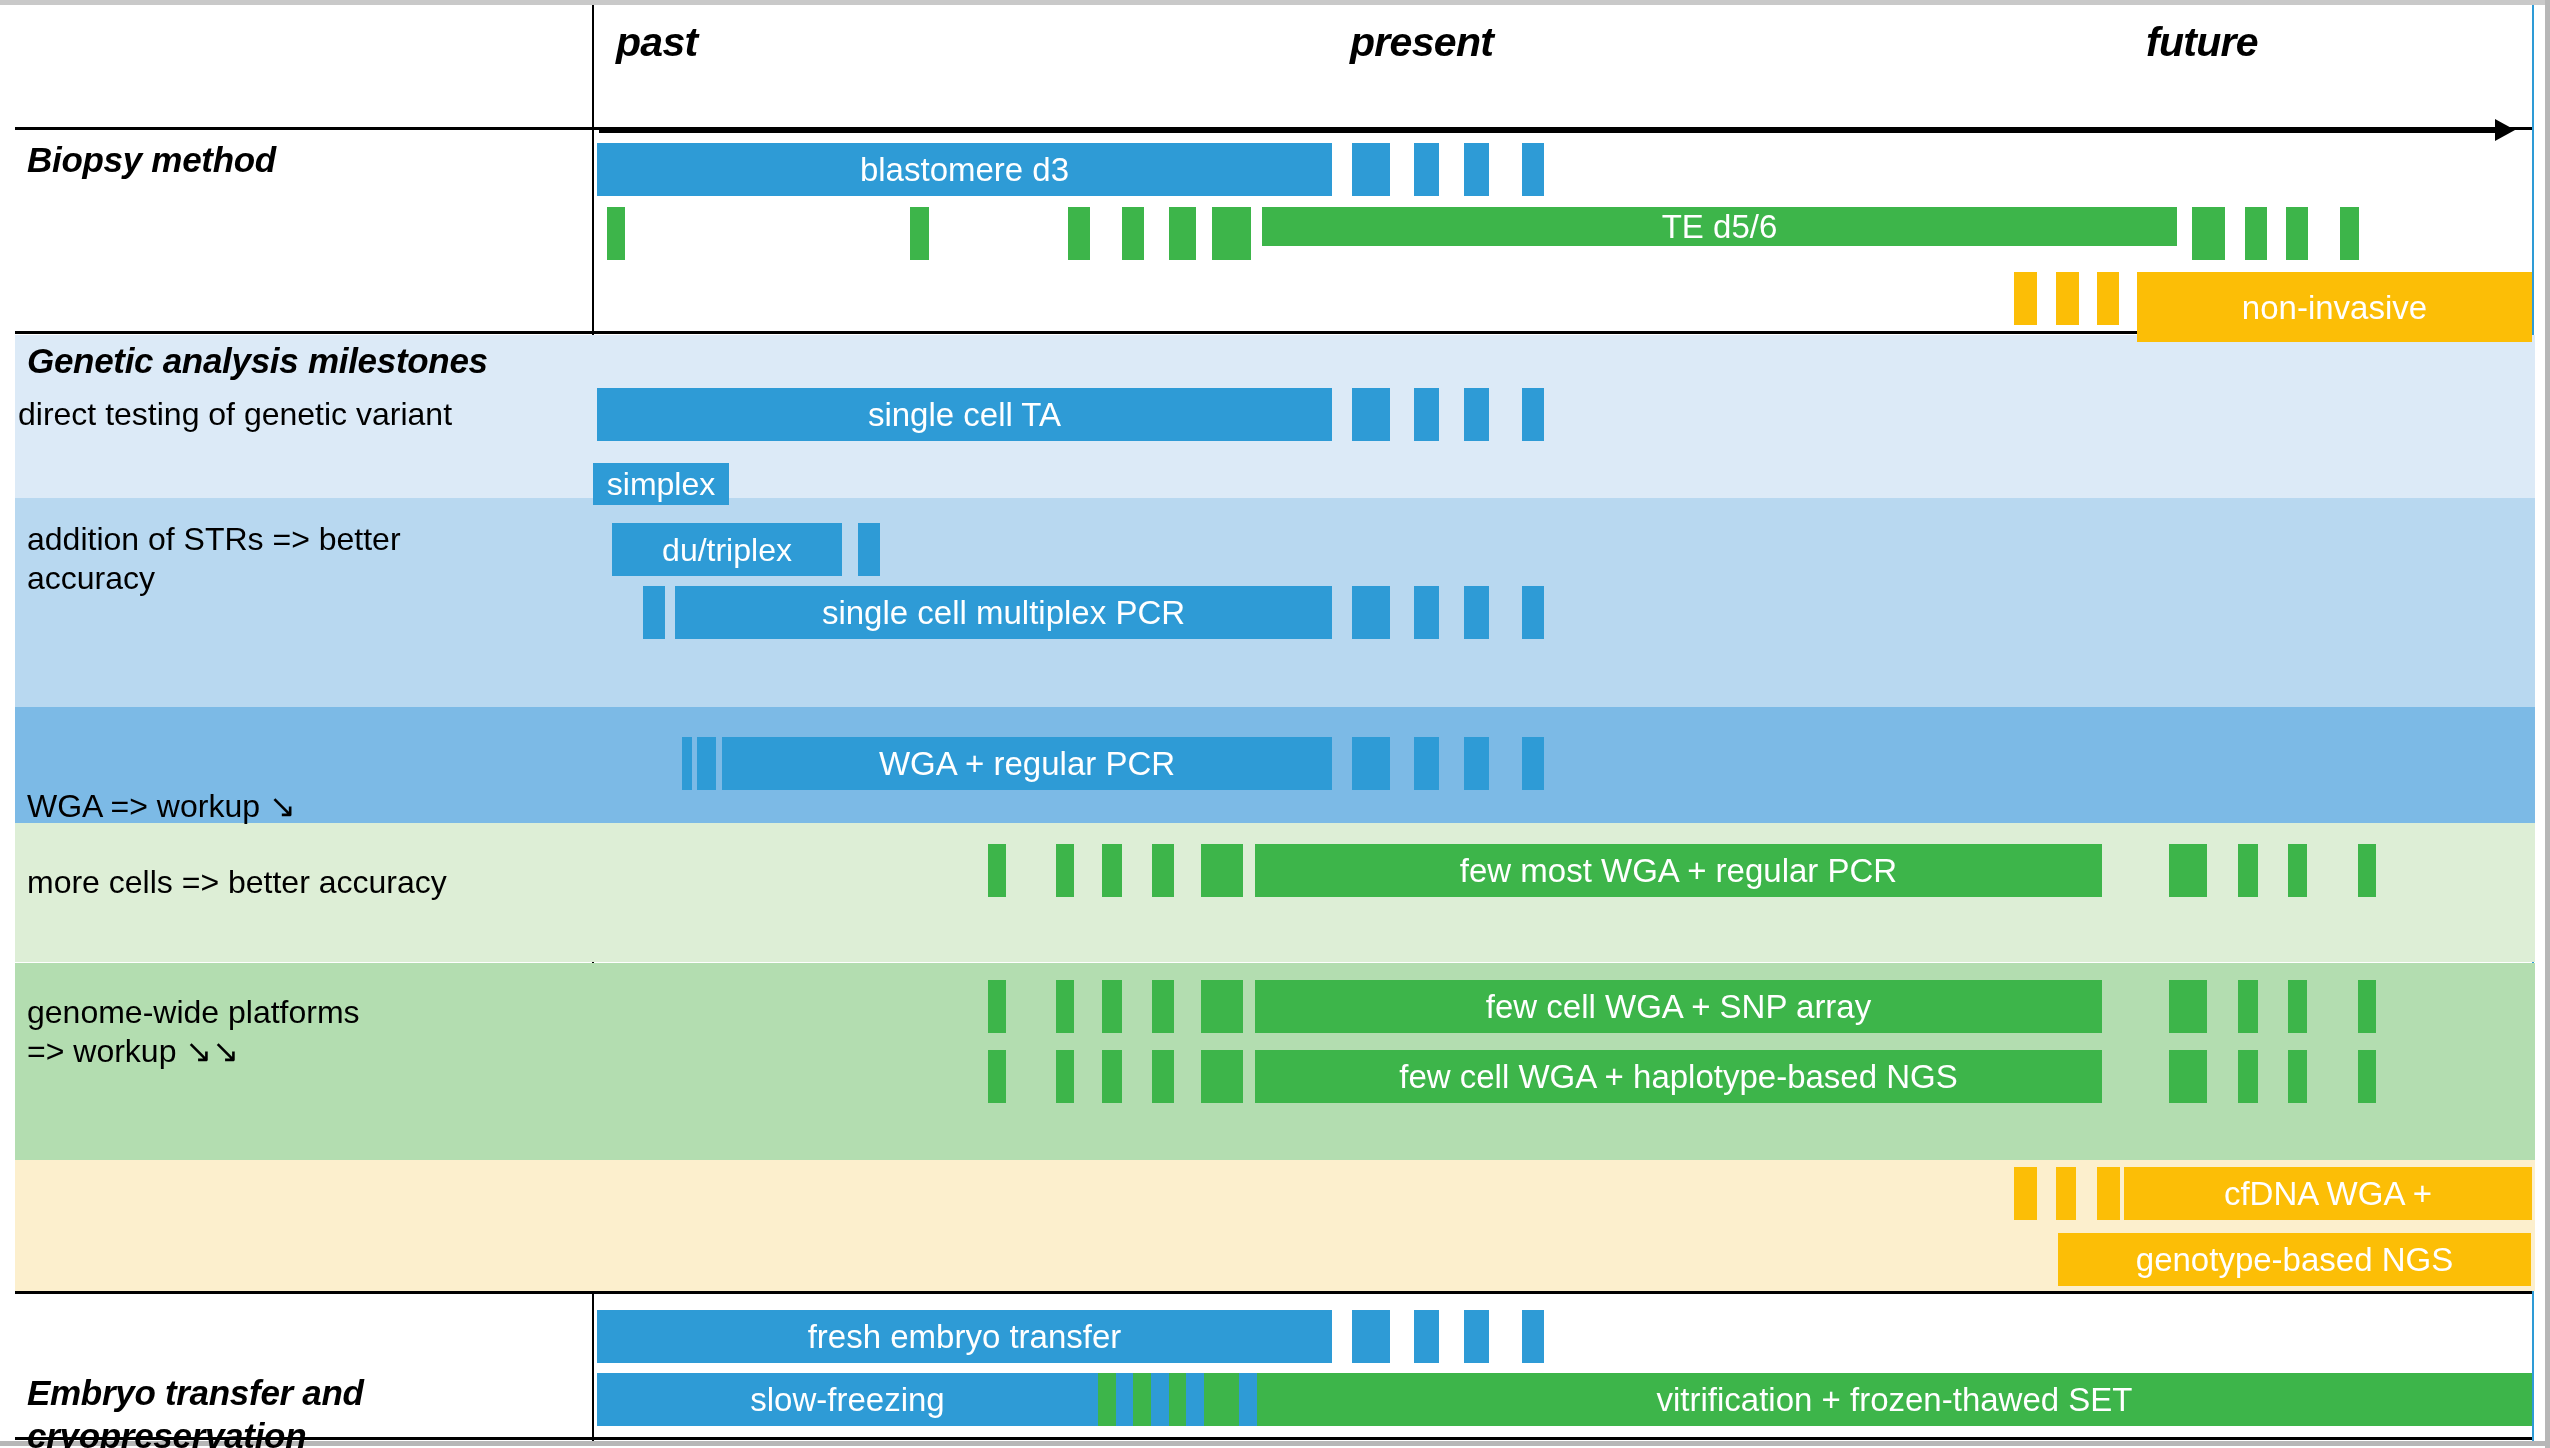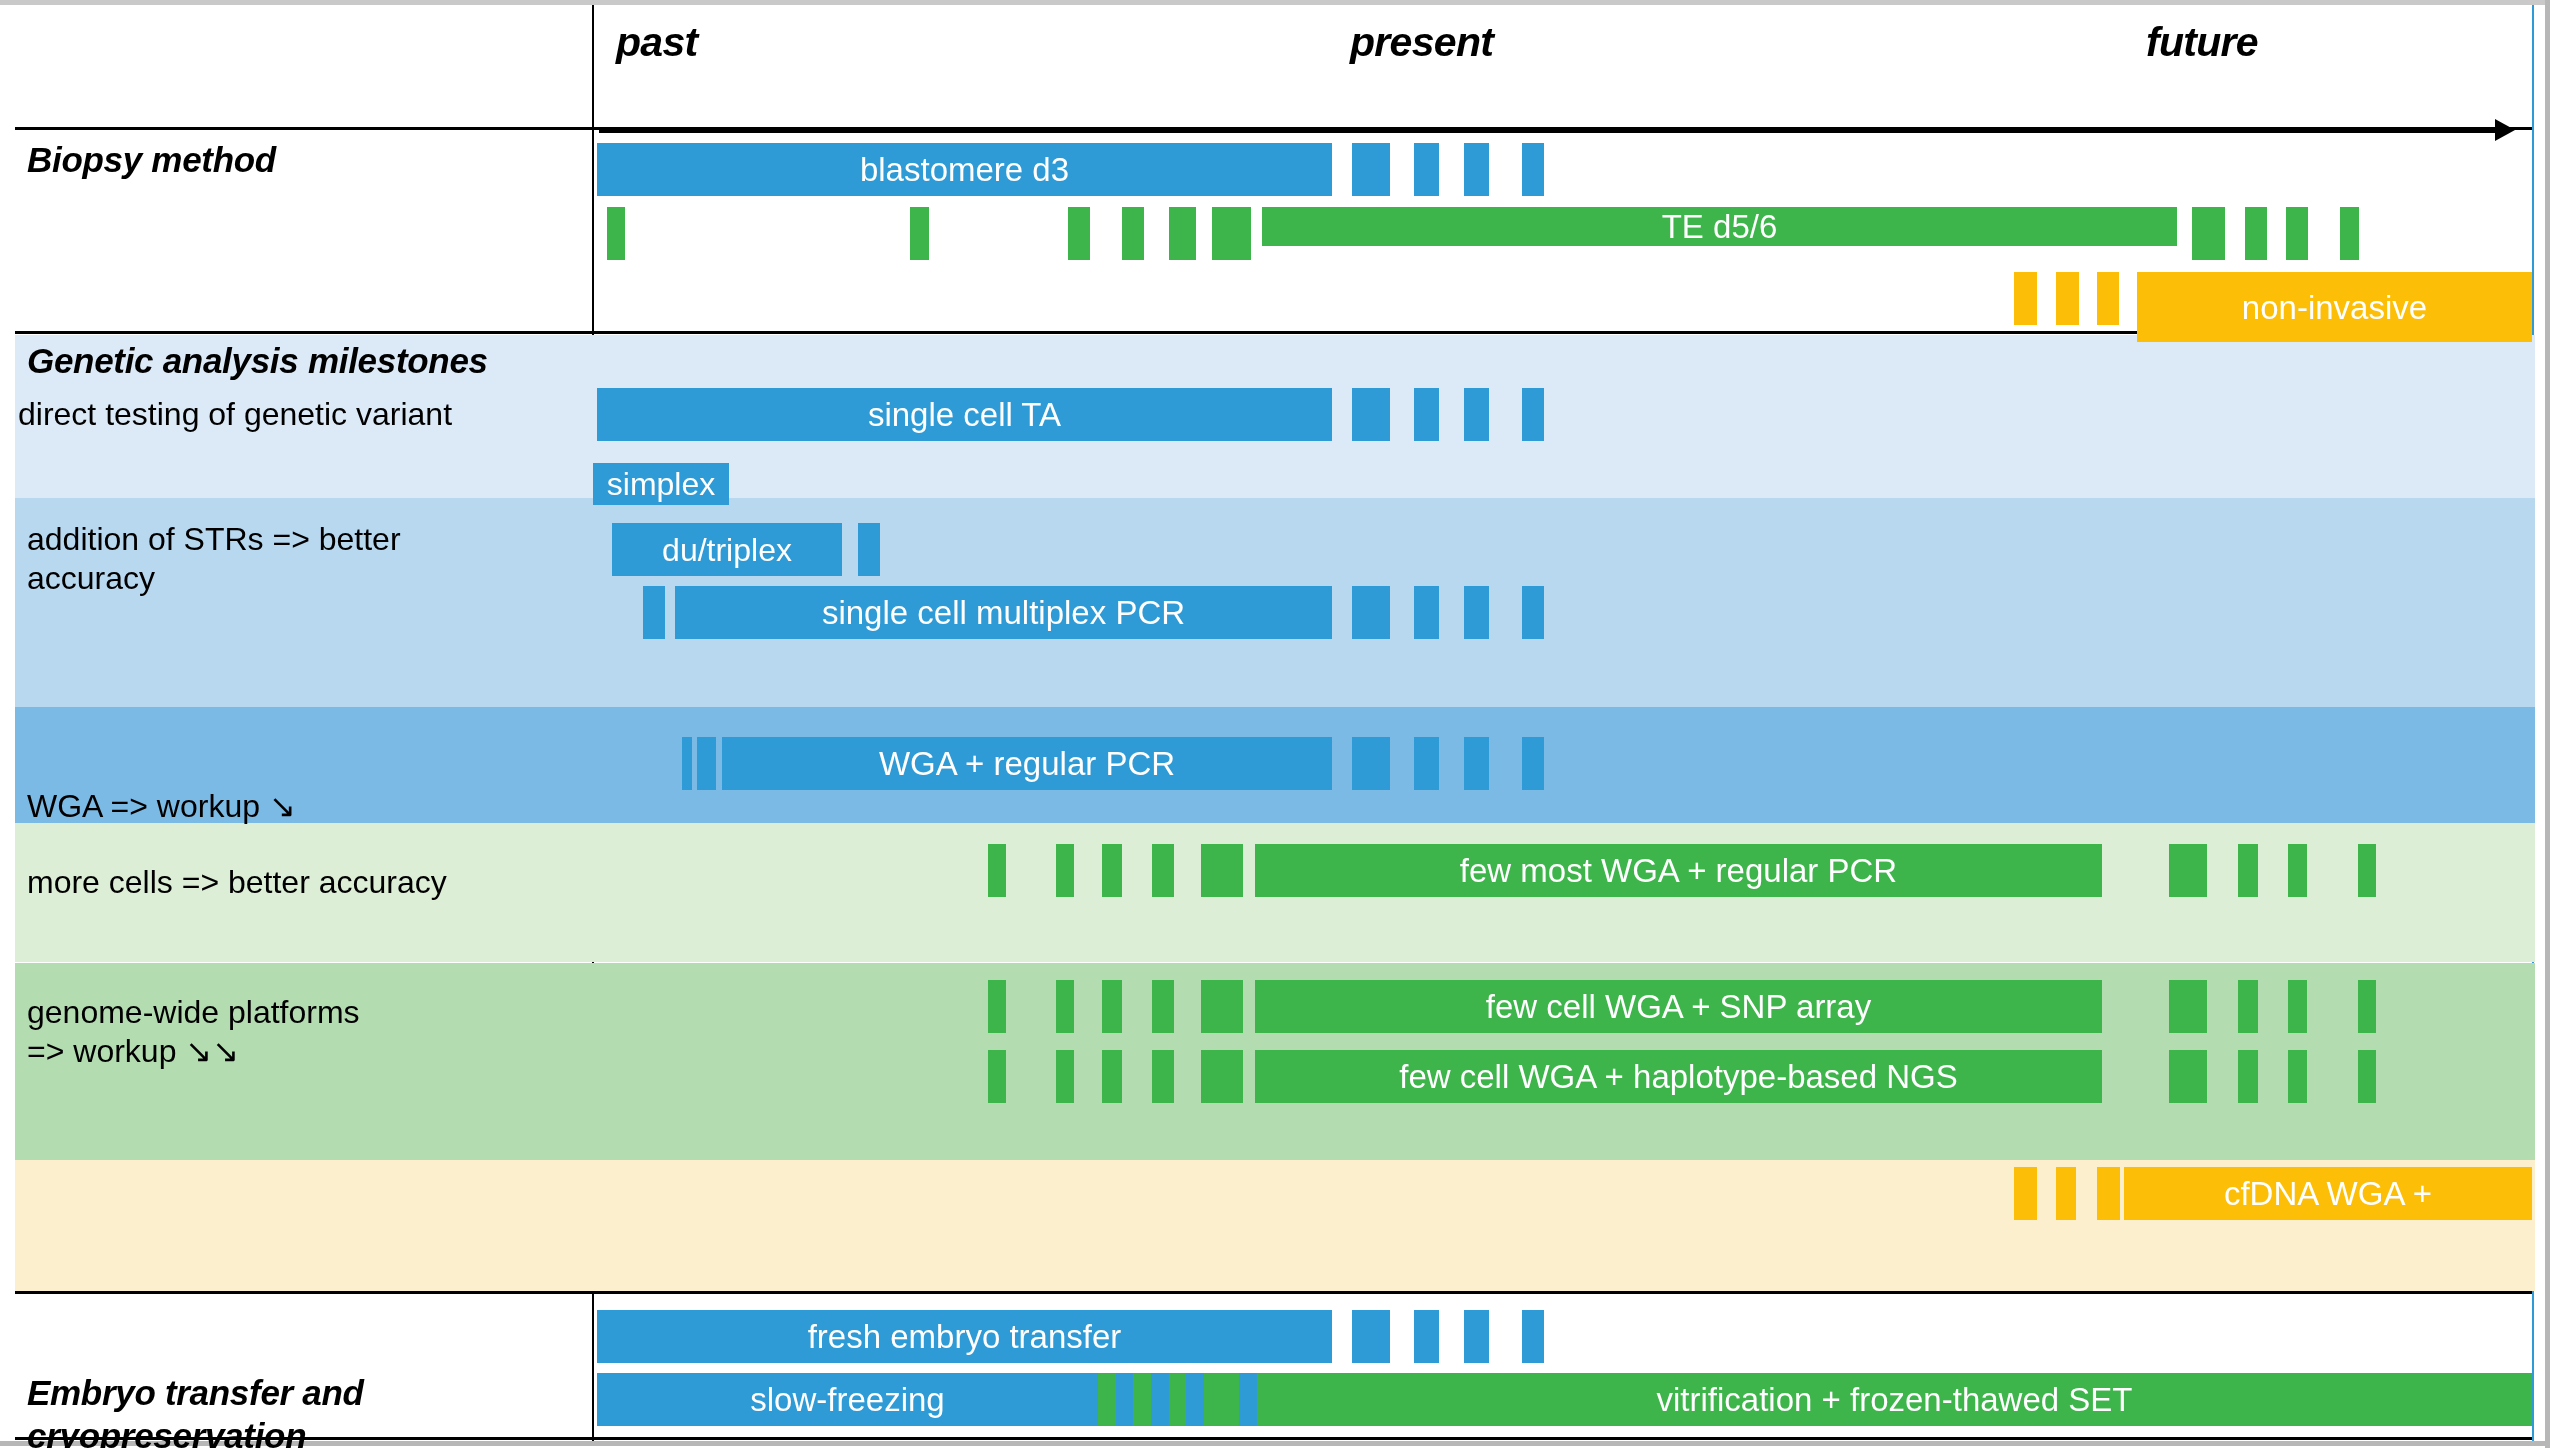--- a/index.html
+++ b/index.html
@@ -195,20 +195,23 @@
   <div class="tick green" style="left:2358px;top:1050px;width:17.7px;height:53px;"></div>
 
 
   <div class="tick amber" style="left:2014px;top:1167px;width:23px;height:53px;"></div>
   <div class="tick amber" style="left:2056px;top:1167px;width:20.4px;height:53px;"></div>
   <div class="tick amber" style="left:2097px;top:1167px;width:23px;height:53px;"></div>
   <div class="bar amber" style="left:2124px;top:1167px;width:408px;height:53px;">
     <span>cfDNA WGA +</span>
   </div>
 
+  <div class="bar amber" style="left:2058px;top:1233px;width:473px;height:53px;">
+    <span>genotype-based NGS</span>
+  </div>
 
   <div class="rowlabel bold" style="left:27px;top:1372px;">Embryo transfer and
 cryopreservation</div>
 
   <div class="bar blue" style="left:597px;top:1310px;width:735px;height:53px;">
     <span>fresh embryo transfer</span>
   </div>
   <div class="tick blue" style="left:1352px;top:1310px;width:38px;height:53px;"></div>
   <div class="tick blue" style="left:1414px;top:1310px;width:24.5px;height:53px;"></div>
   <div class="tick blue" style="left:1464px;top:1310px;width:24.5px;height:53px;"></div>

